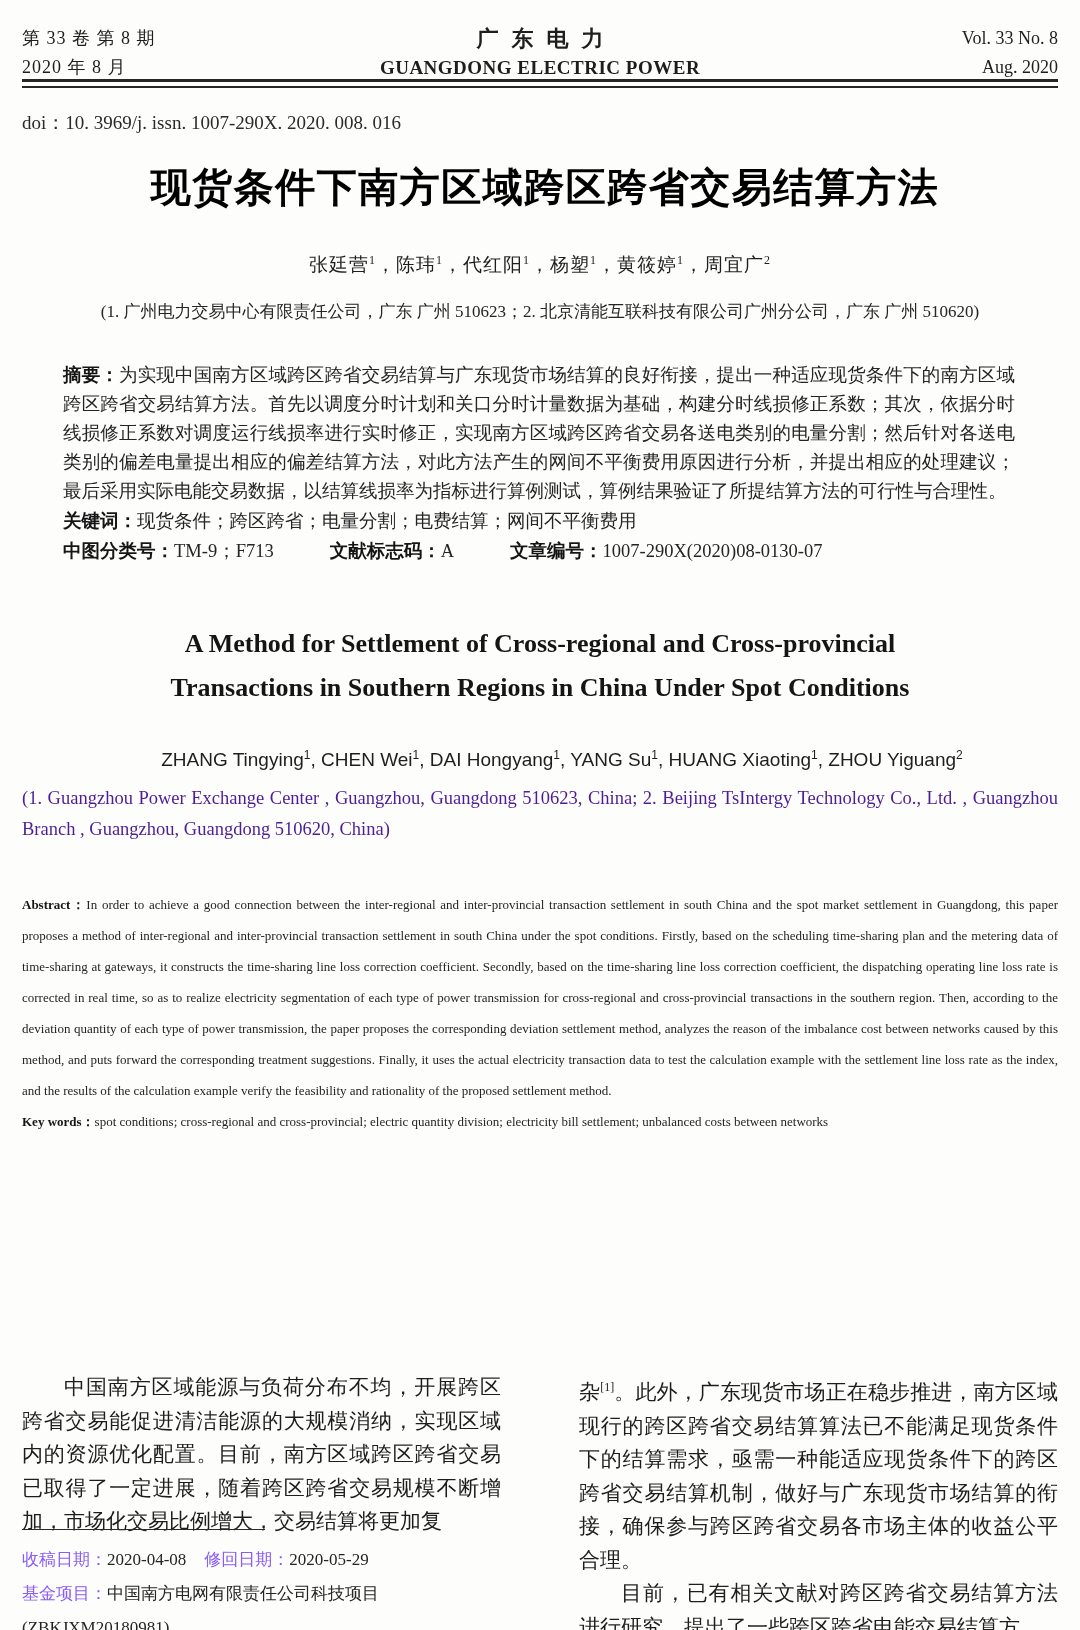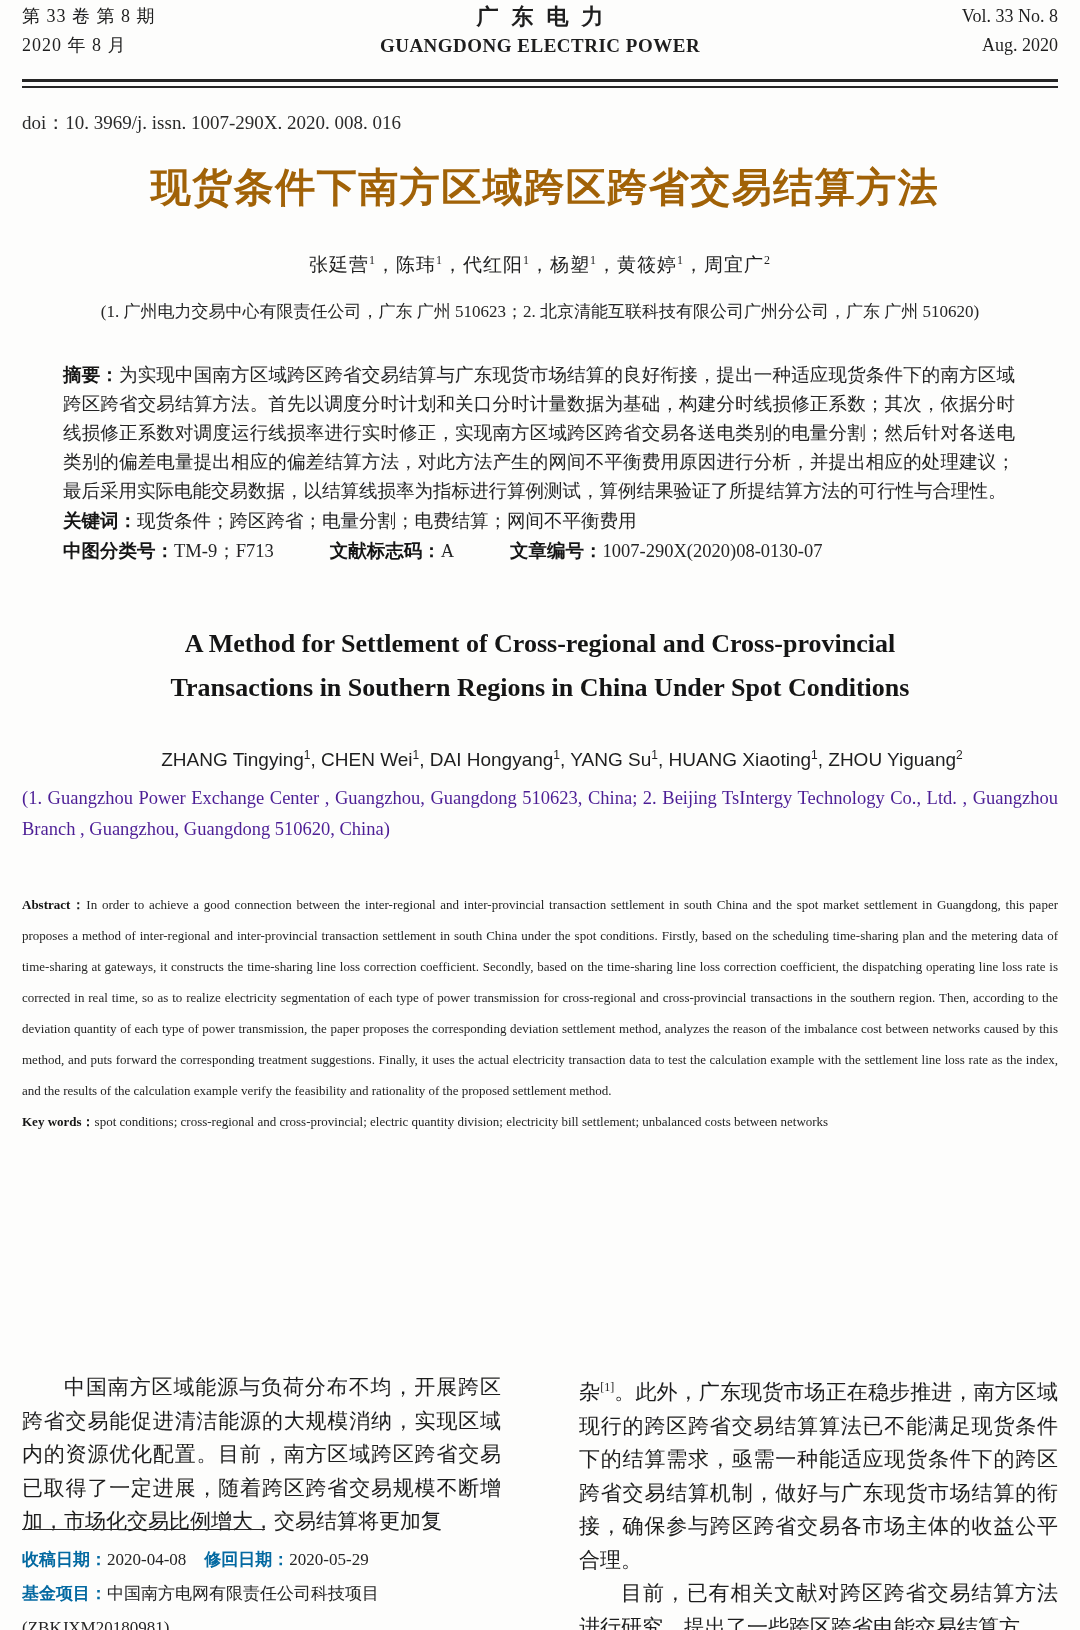--- a/index.html
+++ b/index.html
@@ -9,21 +9,21 @@
     width: 1080px;
     height: 1630px;
     margin: 0 auto;
     background: #fdfdfc;
     color: #1e1e1e;
     overflow: hidden;
   }
 
   
   .jheader {
-    position: absolute; top: 2px; left: 22px; right: 22px;
+    position: absolute; top: 24px; left: 22px; right: 22px;
     display: flex; justify-content: space-between; align-items: flex-start;
   }
   .jheader .col-left { width: 270px; text-align: left; }
   .jheader .col-center { flex: 1; text-align: center; }
   .jheader .col-right { width: 270px; text-align: right; }
   .hdr-cn-line { font-family: "Liberation Serif", serif; font-size: 18px; line-height: 29px; letter-spacing: 1px; }
   .journal-name-cn {
     font-family: "Liberation Sans", sans-serif; font-weight: bold;
     font-size: 22px; line-height: 30px; letter-spacing: 13px; text-indent: 13px;
   }
@@ -41,21 +41,21 @@
   .doi-line {
     position: absolute; top: 110px; left: 22px;
     font-family: "Liberation Serif", serif; font-size: 19px; color: #2a2a2a;
   }
 
   
   .title-cn {
     position: absolute; top: 160px; left: 0; width: 100%;
     text-align: center;
     font-family: "Liberation Sans", sans-serif; font-weight: bold;
-    font-size: 40px; letter-spacing: 1.5px; color: #a16207; padding-left: 10px;
+    font-size: 40px; letter-spacing: 1.5px; color: #000000; padding-left: 10px;
   }
   .authors-cn {
     position: absolute; top: 252px; left: 0; width: 100%;
     text-align: center; font-family: "Liberation Serif", serif;
     font-size: 19px; letter-spacing: 1px;
   }
   .authors-cn sup, .authors-en sup { font-size: 12px; }
   .affil-cn {
     position: absolute; top: 300px; left: 0; width: 100%;
     text-align: center; font-family: "Liberation Serif", serif;
@@ -110,21 +110,21 @@
   
   .footnote-rule {
     position: absolute; top: 1529px; left: 22px; width: 243px;
     border-top: 1.5px solid #2a2a2a;
   }
   .footer-notes {
     position: absolute; top: 1543px; left: 22px; width: 500px;
     font-family: "Liberation Serif", serif; font-size: 17px; line-height: 34px;
     color: #242424;
   }
-  .footer-notes .lbl { font-family: "Liberation Sans", sans-serif; font-weight: bold; color: #0369a1; }
+  .footer-notes .lbl { font-family: "Liberation Sans", sans-serif; font-weight: normal; color: #8b5cf6; }
   .footer-notes .gap { display: inline-block; width: 18px; }
 </style>
 </head>
 <body>
 
 <div class="page">
 
   <div class="jheader">
     <div class="col-left">
       <div class="hdr-cn-line">第 33 卷 第 8 期</div>

